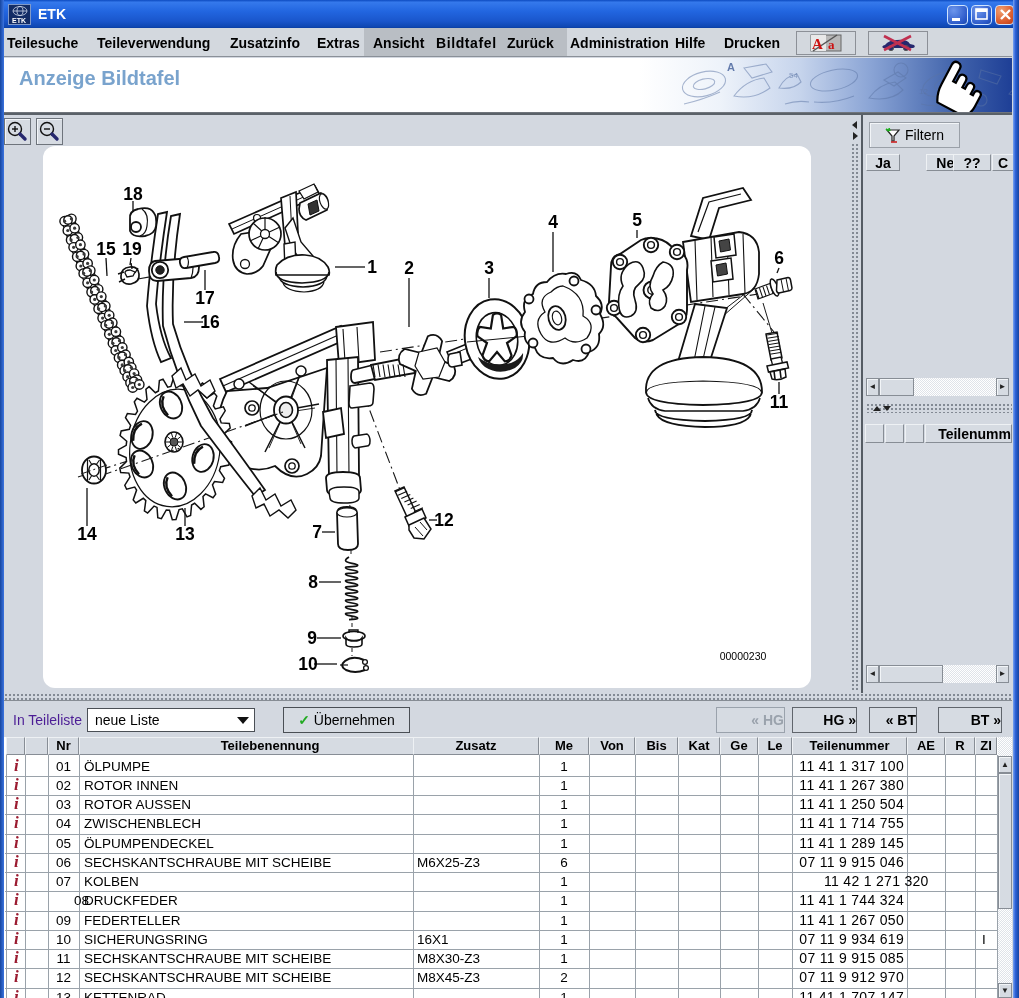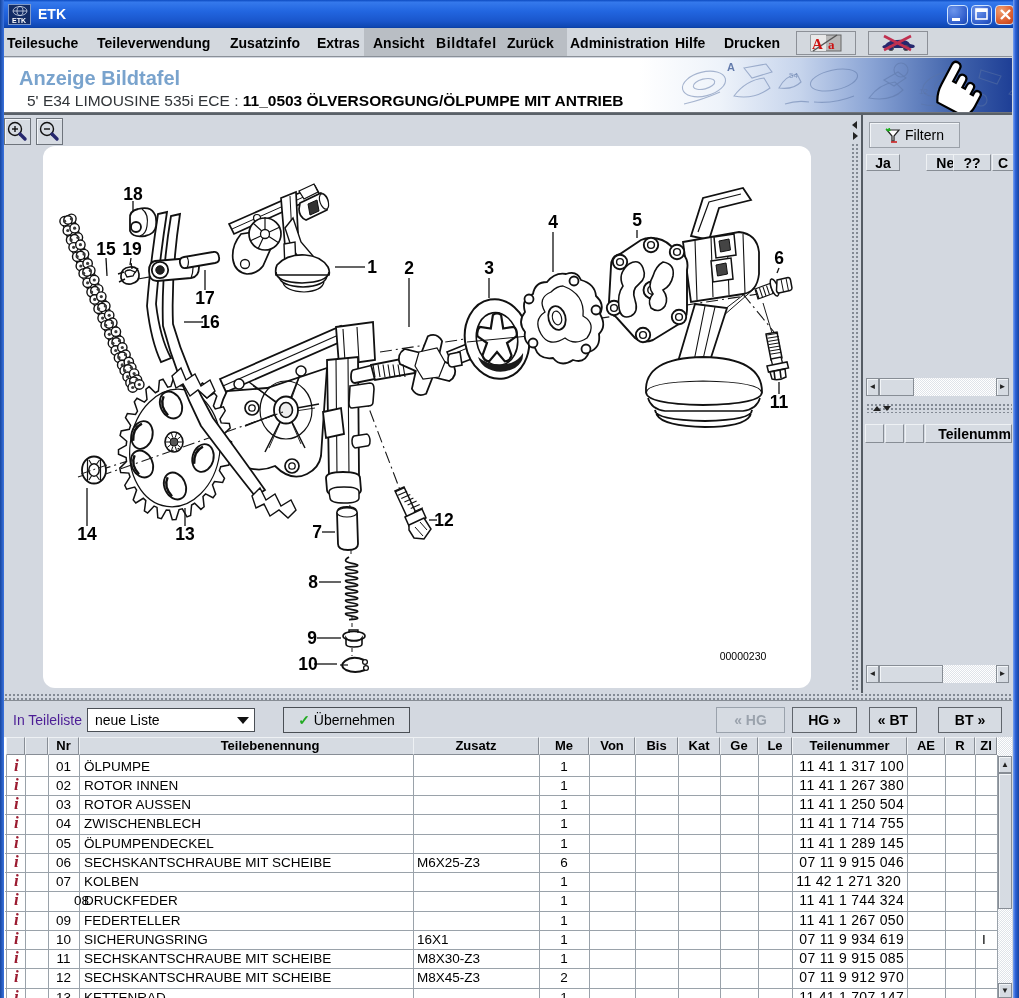--- a/index.html
+++ b/index.html
@@ -38,21 +38,21 @@
 .sbh { position:absolute; height:18px; background-color:#dfe3e9; }
 .sbtn { position:absolute; width:13px; height:18px; background:#d6dbe2; border:1px solid #878d95; box-shadow:inset 1px 1px 0 #f2f5f8; font-size:8px; text-align:center; line-height:16px; color:#222; }
 .sthumb { position:absolute; top:0; height:18px; background:#d6dbe2; border:1px solid #878d95; box-shadow:inset 1px 1px 0 #f2f5f8; }
 #hsplit { position:absolute; left:4px; top:693px; width:1008px; height:7px; background-color:#d3d8e0; }
 #toolbar { position:absolute; left:4px; top:700px; width:1008px; height:37px; background:#d3d8e0; border-top:1px solid #868c94; }
 #tblabel { position:absolute; left:9px; top:11px; font-size:14px; color:#4c1d95; }
 #combo { position:absolute; left:83px; top:7px; width:168px; height:24px; background:#fff; border:1px solid #4a4f55; }
 #combo span { position:absolute; left:7px; top:3px; font-size:14px; }
 #carr { position:absolute; right:5px; top:8px; width:0; height:0; border-left:6px solid transparent; border-right:6px solid transparent; border-top:7px solid #111; }
 #ubtn { position:absolute; left:279px; top:6px; width:127px; height:26px; background:#d6dbe2; border:1px solid #4a4f55; font-size:14px; font-family:"Liberation Sans",sans-serif; color:#000;}
-.navb { position:absolute; top:6px; height:26px; background:#d6dbe2; border:1px solid #60656c; font-size:14px; font-weight:bold; text-align:center; font-family:"Liberation Sans",sans-serif; color:#000; }
+.navb { position:absolute; top:6px; height:26px; background:#d6dbe2; border:1px solid #60656c; font-size:14px; font-weight:bold; text-align:right; font-family:"Liberation Sans",sans-serif; color:#000; }
 #tbl { position:absolute; left:4px; top:737px; width:1008px; height:261px; background:#fff; border-left:1px solid #fff; }
 .th { position:absolute; top:0; height:18px; background:#d6dbe2; border-top:1px solid #eef1f4; border-left:1px solid #eef1f4; border-right:1px solid #878d95; border-bottom:1px solid #878d95; font-weight:bold; font-size:13px; text-align:center; line-height:16px;}
 .td { position:absolute; font-size:13.5px; line-height:19px; white-space:pre; color:#000;text-align:center;}
 .tn { font-size:14px; letter-spacing:0.3px; }
 .rowline { position:absolute; left:0; width:992px; height:1px; background:#9aa2aa; }
 .colline { position:absolute; top:18px; width:1px; height:243px; background:#9aa2aa; }
 .iicon { position:absolute; left:9px; width:9px; color:#9b1b30; font-family:"Liberation Serif",serif; font-style:italic; font-weight:bold; font-size:17px; line-height:18px;}
 </style>
 </head>
 <body>
@@ -137,21 +137,20 @@
     </g>
     <text x="238" y="13" font-size="11" fill="#44609a" opacity="0.8" font-family="Liberation Sans" font-weight="bold">A</text>
 
     <text x="300" y="20" font-size="8" fill="#5b74a4" opacity="0.6" font-family="Liberation Sans">54</text>
     <text x="430" y="36" font-size="8" fill="#5b74a4" opacity="0.6" font-family="Liberation Sans">12</text>
     <g transform="translate(440,2)">
       <path d="M17 52 Q12 44 12 34 L12 12 Q12 7 16.5 7 Q21 7 21 12 L21 26 L24 26 L24 20 Q24 15.5 28 15.5 Q32 15.5 32 20 L32 27 L35 27 L35 23 Q35 19 38.8 19 Q42.5 19 42.5 23 L42.5 29 L45 29 L45 26.5 Q45 23 48.5 23 Q52 23 52 26.5 L52 38 Q52 46 47 52 Z" fill="#fff" stroke="#000" stroke-width="2.2" transform="rotate(28 32 30)"></path>
     </g>
   </svg>
   <div id="h1">Anzeige Bildtafel</div>
-  <div id="h2">5' E34 LIMOUSINE 535i ECE : <b>11_0503 ÖLVERSORGUNG/ÖLPUMPE MIT ANTRIEB</b></div>
 </div>
 <div id="mainbrd"></div>
 <div id="diapanel">
   <div class="zbtn" style="left:0px">
     <svg width="25" height="25" viewBox="0 0 25 25">
         <circle cx="10" cy="10" r="6.5" fill="none" stroke="#111" stroke-width="1.4"></circle>
         <line x1="7" y1="10" x2="13" y2="10" stroke="#111" stroke-width="1.4"></line>
         <line x1="10" y1="7" x2="10" y2="13" stroke="#111" stroke-width="1.4"></line>
         <line x1="15" y1="15" x2="20" y2="20" stroke="#26286e" stroke-width="3.4" stroke-linecap="round"></line>
       </svg>
@@ -676,21 +675,21 @@
 <div class="td" style="left:43px;width:31px;top:115.8px;text-align:center;">06</div>
 <div class="td" style="left:79px;top:115.8px;">SECHSKANTSCHRAUBE MIT SCHEIBE</div>
 <div class="td" style="left:412px;top:115.8px;">M6X25-Z3</div>
 <div class="td" style="left:534px;width:50px;top:115.8px;text-align:center;">6</div>
 <div class="td tn" style="left:787px;width:112px;top:115.8px;text-align:right;">07 11 9 915 046</div>
 <div class="rowline" style="top:154.2px;"></div>
 <div class="iicon" style="top:135.0px;">i</div>
 <div class="td" style="left:43px;width:31px;top:135.0px;text-align:center;">07</div>
 <div class="td" style="left:79px;top:135.0px;">KOLBEN</div>
 <div class="td" style="left:534px;width:50px;top:135.0px;text-align:center;">1</div>
-<div class="td tn" style="left:784px;width:112px;top:135.0px;text-align:right;">11 42 1 271 320</div>
+<div class="td tn" style="left:819px;width:112px;top:135.0px;text-align:left;">11 42 1 271 320</div>
 <div class="rowline" style="top:173.5px;"></div>
 <div class="iicon" style="top:154.2px;">i</div>
 <div class="td" style="left:43px;width:31px;top:154.2px;text-align:left;margin-left:26px;">08</div>
 <div class="td" style="left:79px;top:154.2px;">DRUCKFEDER</div>
 <div class="td" style="left:534px;width:50px;top:154.2px;text-align:center;">1</div>
 <div class="td tn" style="left:787px;width:112px;top:154.2px;text-align:right;">11 41 1 744 324</div>
 <div class="rowline" style="top:192.8px;"></div>
 <div class="iicon" style="top:173.5px;">i</div>
 <div class="td" style="left:43px;width:31px;top:173.5px;text-align:center;">09</div>
 <div class="td" style="left:79px;top:173.5px;">FEDERTELLER</div>

